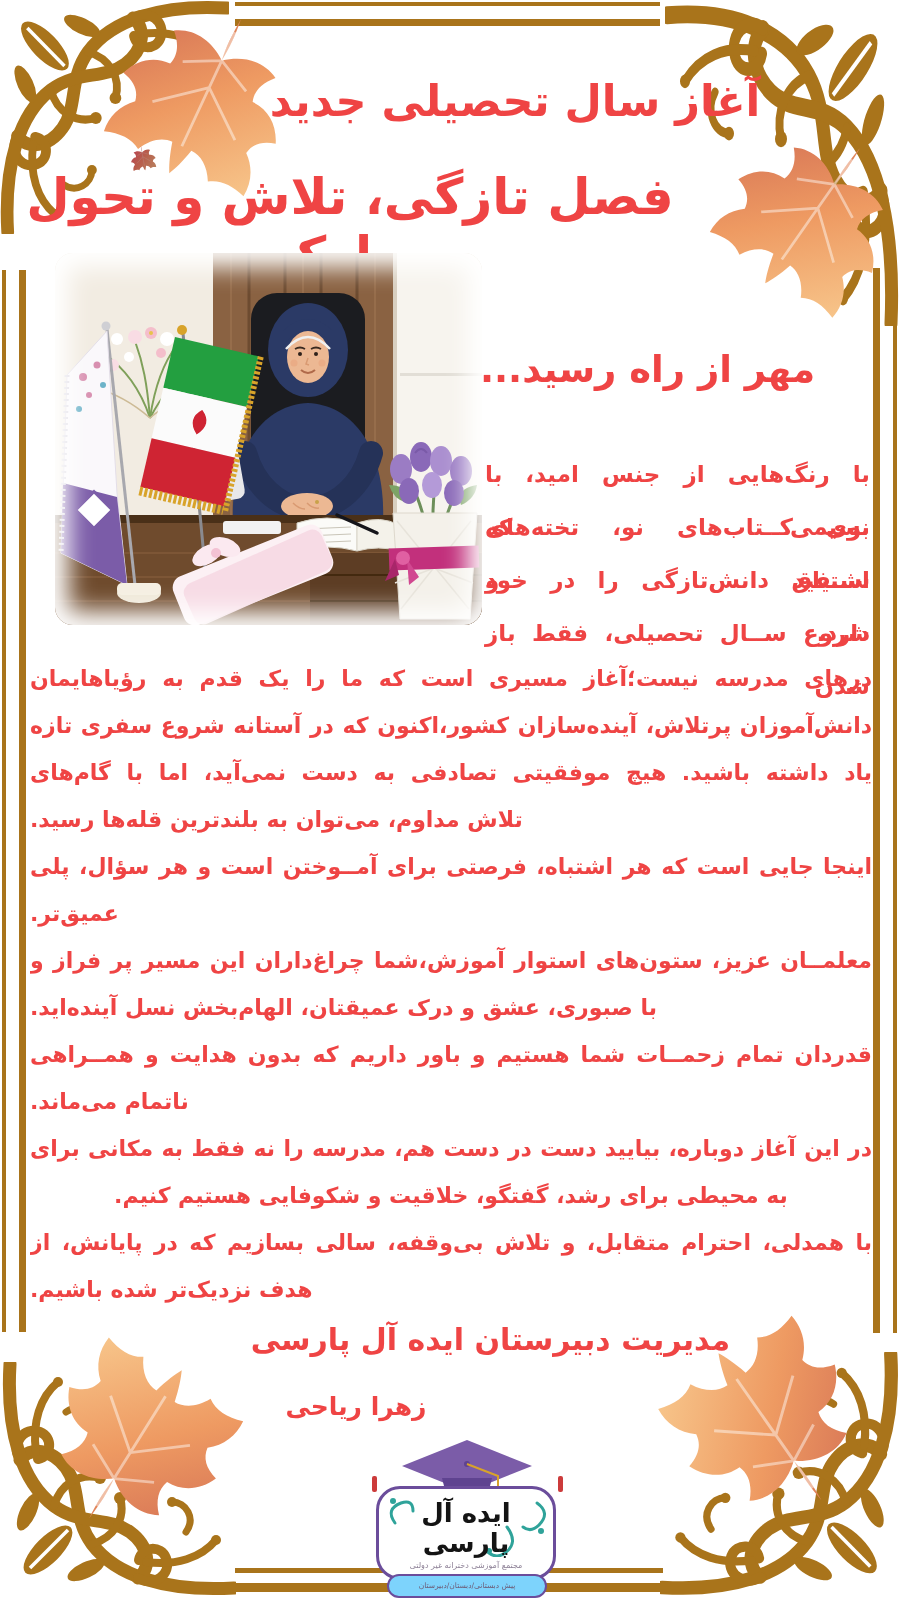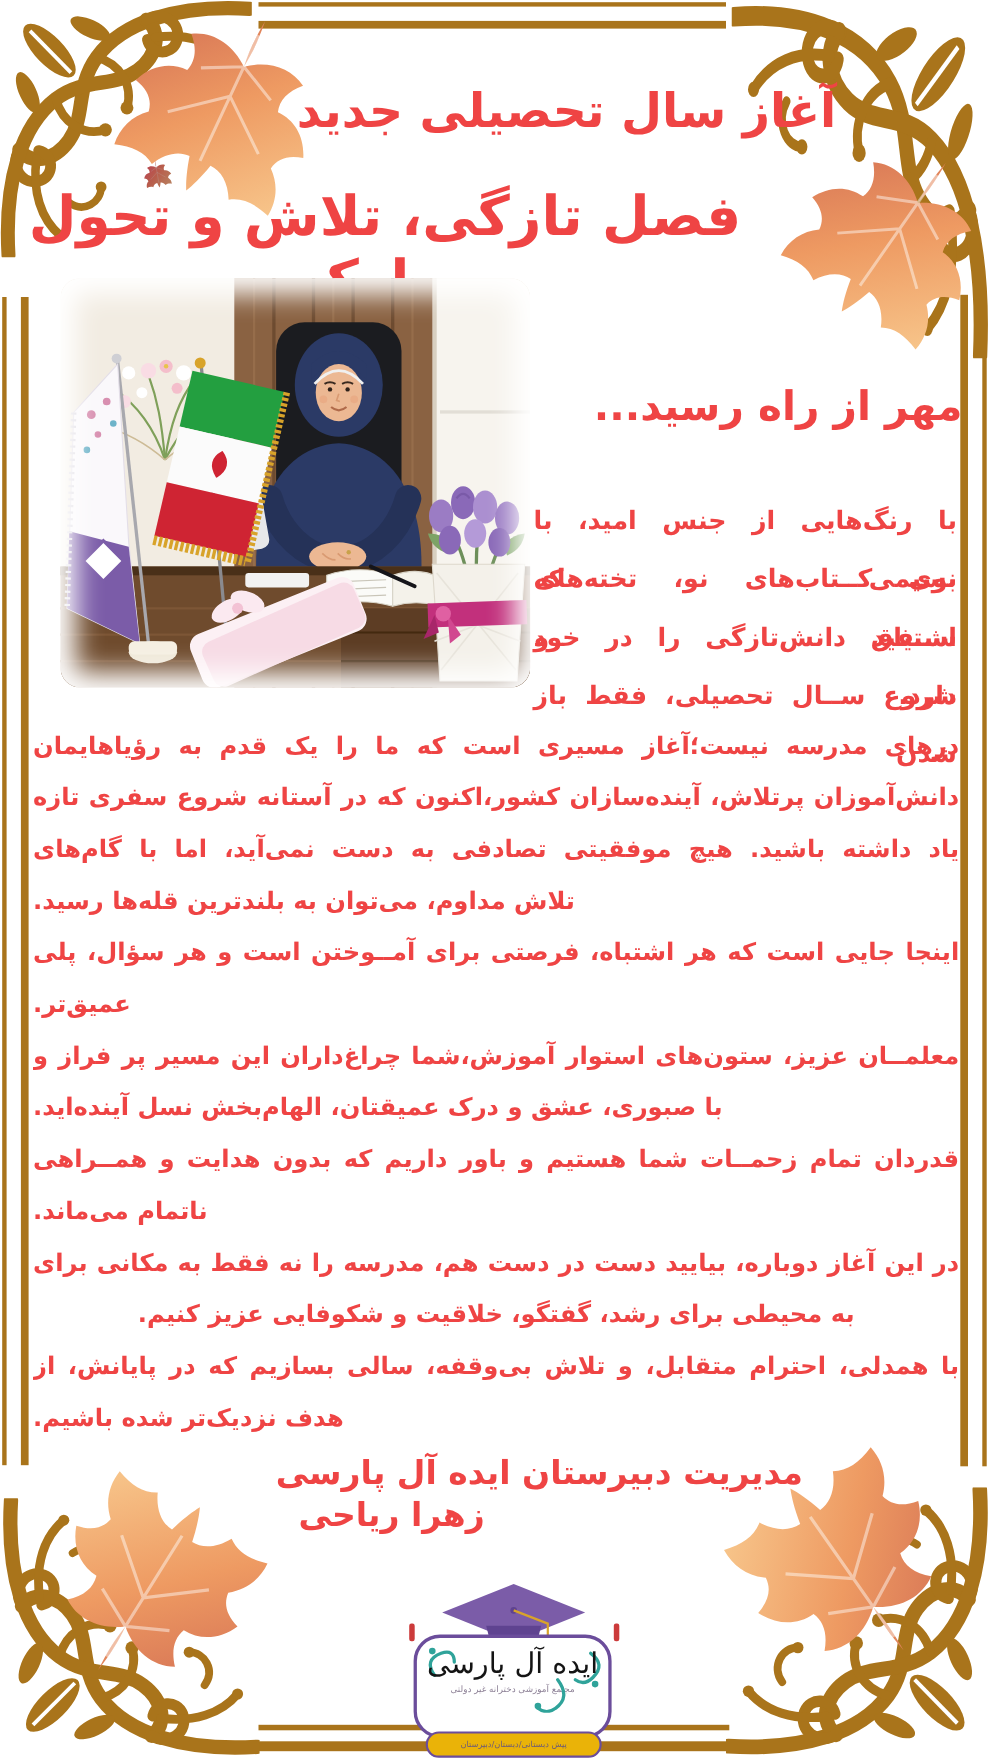--- a/index.html
+++ b/index.html
@@ -10,45 +10,45 @@
   
   .orn{position:absolute;z-index:2;}
   .orn svg{display:block;width:100%;height:100%;}
   .leaf{position:absolute;z-index:3;}
   .leaf svg{display:block;width:100%;height:100%;}
   .leaf-mini{filter:saturate(1.6) hue-rotate(-25deg) brightness(.72);}
   
   .txt{position:absolute;color:#ef4444;font-weight:bold;z-index:4;direction:rtl;}
   .title{top:76px;left:170px;width:690px;font-size:43px;text-align:center;letter-spacing:-1px;}
   .subtitle{top:168px;left:25px;width:650px;font-size:50px;text-align:center;}
-  .heading{top:348px;left:480px;width:395px;font-size:37px;text-align:right;}
+  .heading{top:348px;left:480px;width:395px;font-size:37px;text-align:left;}
   .pcol{top:448px;left:485px;width:385px;font-size:23px;}
   .pcol .cline{height:53px;line-height:53px;text-align:justify;text-align-last:justify;}
   .bodyblock{top:655px;left:30px;width:842px;font-size:22px;}
   .bline{height:47px;line-height:47px;text-align:justify;text-align-last:justify;overflow:hidden;}
   .bline.l{text-align:right;text-align-last:left;}
   .bline.c{text-align:center;text-align-last:center;}
   .sig-role{top:1322px;left:90px;width:640px;font-size:30px;text-align:right;}
-  .sig-name{top:1360px;left:36px;width:640px;font-size:30px;text-align:center;}
+  .sig-name{top:1392px;left:36px;width:640px;font-size:25px;text-align:center;}
   
   .photo{position:absolute;left:55px;top:253px;width:427px;height:372px;border-radius:18px;
          overflow:hidden;z-index:4;box-shadow:inset 0 0 26px 16px #ffffff, inset 0 0 6px 4px #ffffff;}
   .photo svg{display:block;width:100%;height:100%;}
   .photo-vignette{position:absolute;left:55px;top:253px;width:427px;height:372px;border-radius:18px;
          z-index:5;pointer-events:none;box-shadow:inset 0 0 24px 14px #ffffff;}
   
   .badge{position:absolute;left:370px;top:1438px;width:195px;height:162px;z-index:6;}
   .badge-cap{position:absolute;left:0;top:0;width:195px;height:60px;}
   .badge-box{position:absolute;left:6px;top:48px;width:180px;height:94px;background:#ffffff;
              border:3px solid #6b4d9b;border-radius:24px;box-sizing:border-box;text-align:center;}
-  .badge-name{position:relative;margin-top:9px;font-size:26px;font-weight:normal;color:#141414;direction:rtl;z-index:2;}
+  .badge-name{position:relative;margin-top:9px;font-size:26px;font-weight:bold;color:#141414;direction:rtl;z-index:2;}
   .badge-sub{margin-top:3px;font-size:8px;color:#8d8096;direction:rtl;}
   .badge-swirl{position:absolute;left:0;top:4px;width:174px;height:64px;z-index:1;}
   .badge-tick{position:absolute;width:5px;height:16px;background:#cc3b3b;border-radius:2px;top:38px;}
-  .badge-tab{position:absolute;left:17px;top:136px;width:160px;height:24px;background:#eab308;
+  .badge-tab{position:absolute;left:17px;top:136px;width:160px;height:24px;background:#7dd3fc;
              border:2.5px solid #6b4d9b;border-radius:12px;box-sizing:border-box;text-align:center;
              font-size:7.5px;color:#6d5c77;line-height:19px;direction:rtl;}
 </style>
 </head>
 <body>
 
 <svg width="0" height="0" style="position:absolute" aria-hidden="true">
   <defs>
     <linearGradient id="leafgrad" x1="0" y1="0" x2="1" y2="1">
       <stop offset="0" stop-color="#f8c98e"></stop>
@@ -340,21 +340,21 @@
     <div class="bline j">دانش‌آموزان پرتلاش، آینده‌سازان کشور،اکنون که در آستانه شروع سفری تازه هستید، به</div>
     <div class="bline j">یاد داشته باشید. هیچ موفقیتی تصادفی به دست نمی‌آید، اما با گام‌های پیوسته، با انگیزه، و با</div>
     <div class="bline l">تلاش مداوم، می‌توان به بلندترین قله‌ها رسید.</div>
     <div class="bline j">اینجا جایی است که هر اشتباه، فرصتی برای آمــوختن است و هر سؤال، پلی به سوی فهمــی</div>
     <div class="bline l">عمیق‌تر.</div>
     <div class="bline j">معلمــان عزیز، ستون‌های استوار آموزش،شما چراغ‌داران این مسیر پر فراز و نشیب هستید.</div>
     <div class="bline l">با صبوری، عشق و درک عمیقتان، الهام‌بخش نسل آینده‌اید.</div>
     <div class="bline j">قدردان تمام زحمــات شما هستیم و باور داریم که بدون هدایت و همــراهی شما، این مســیر</div>
     <div class="bline l">ناتمام می‌ماند.</div>
     <div class="bline j">در این آغاز دوباره، بیایید دست در دست هم، مدرسه را نه فقط به مکانی برای آموزش، بلکه</div>
-    <div class="bline c">به محیطی برای رشد، گفتگو، خلاقیت و شکوفایی عزیز کنیم.</div>
+    <div class="bline c">به محیطی برای رشد، گفتگو، خلاقیت و شکوفایی هستیم کنیم.</div>
     <div class="bline j">با همدلی، احترام متقابل، و تلاش بی‌وقفه، سالی بسازیم که در پایانش، از آن‌چه بوده‌ایم، به</div>
     <div class="bline l">هدف نزدیک‌تر شده باشیم.</div>
   </div>
 
   <div class="txt sig-role">مدیریت دبیرستان ایده آل پارسی</div>
   <div class="txt sig-name">زهرا ریاحی</div>
 
   <div class="badge">
     <svg class="badge-cap" viewBox="0 0 195 60">
       <polygon points="97,2 162,28 97,54 32,28" fill="#7b5ca8"></polygon>

